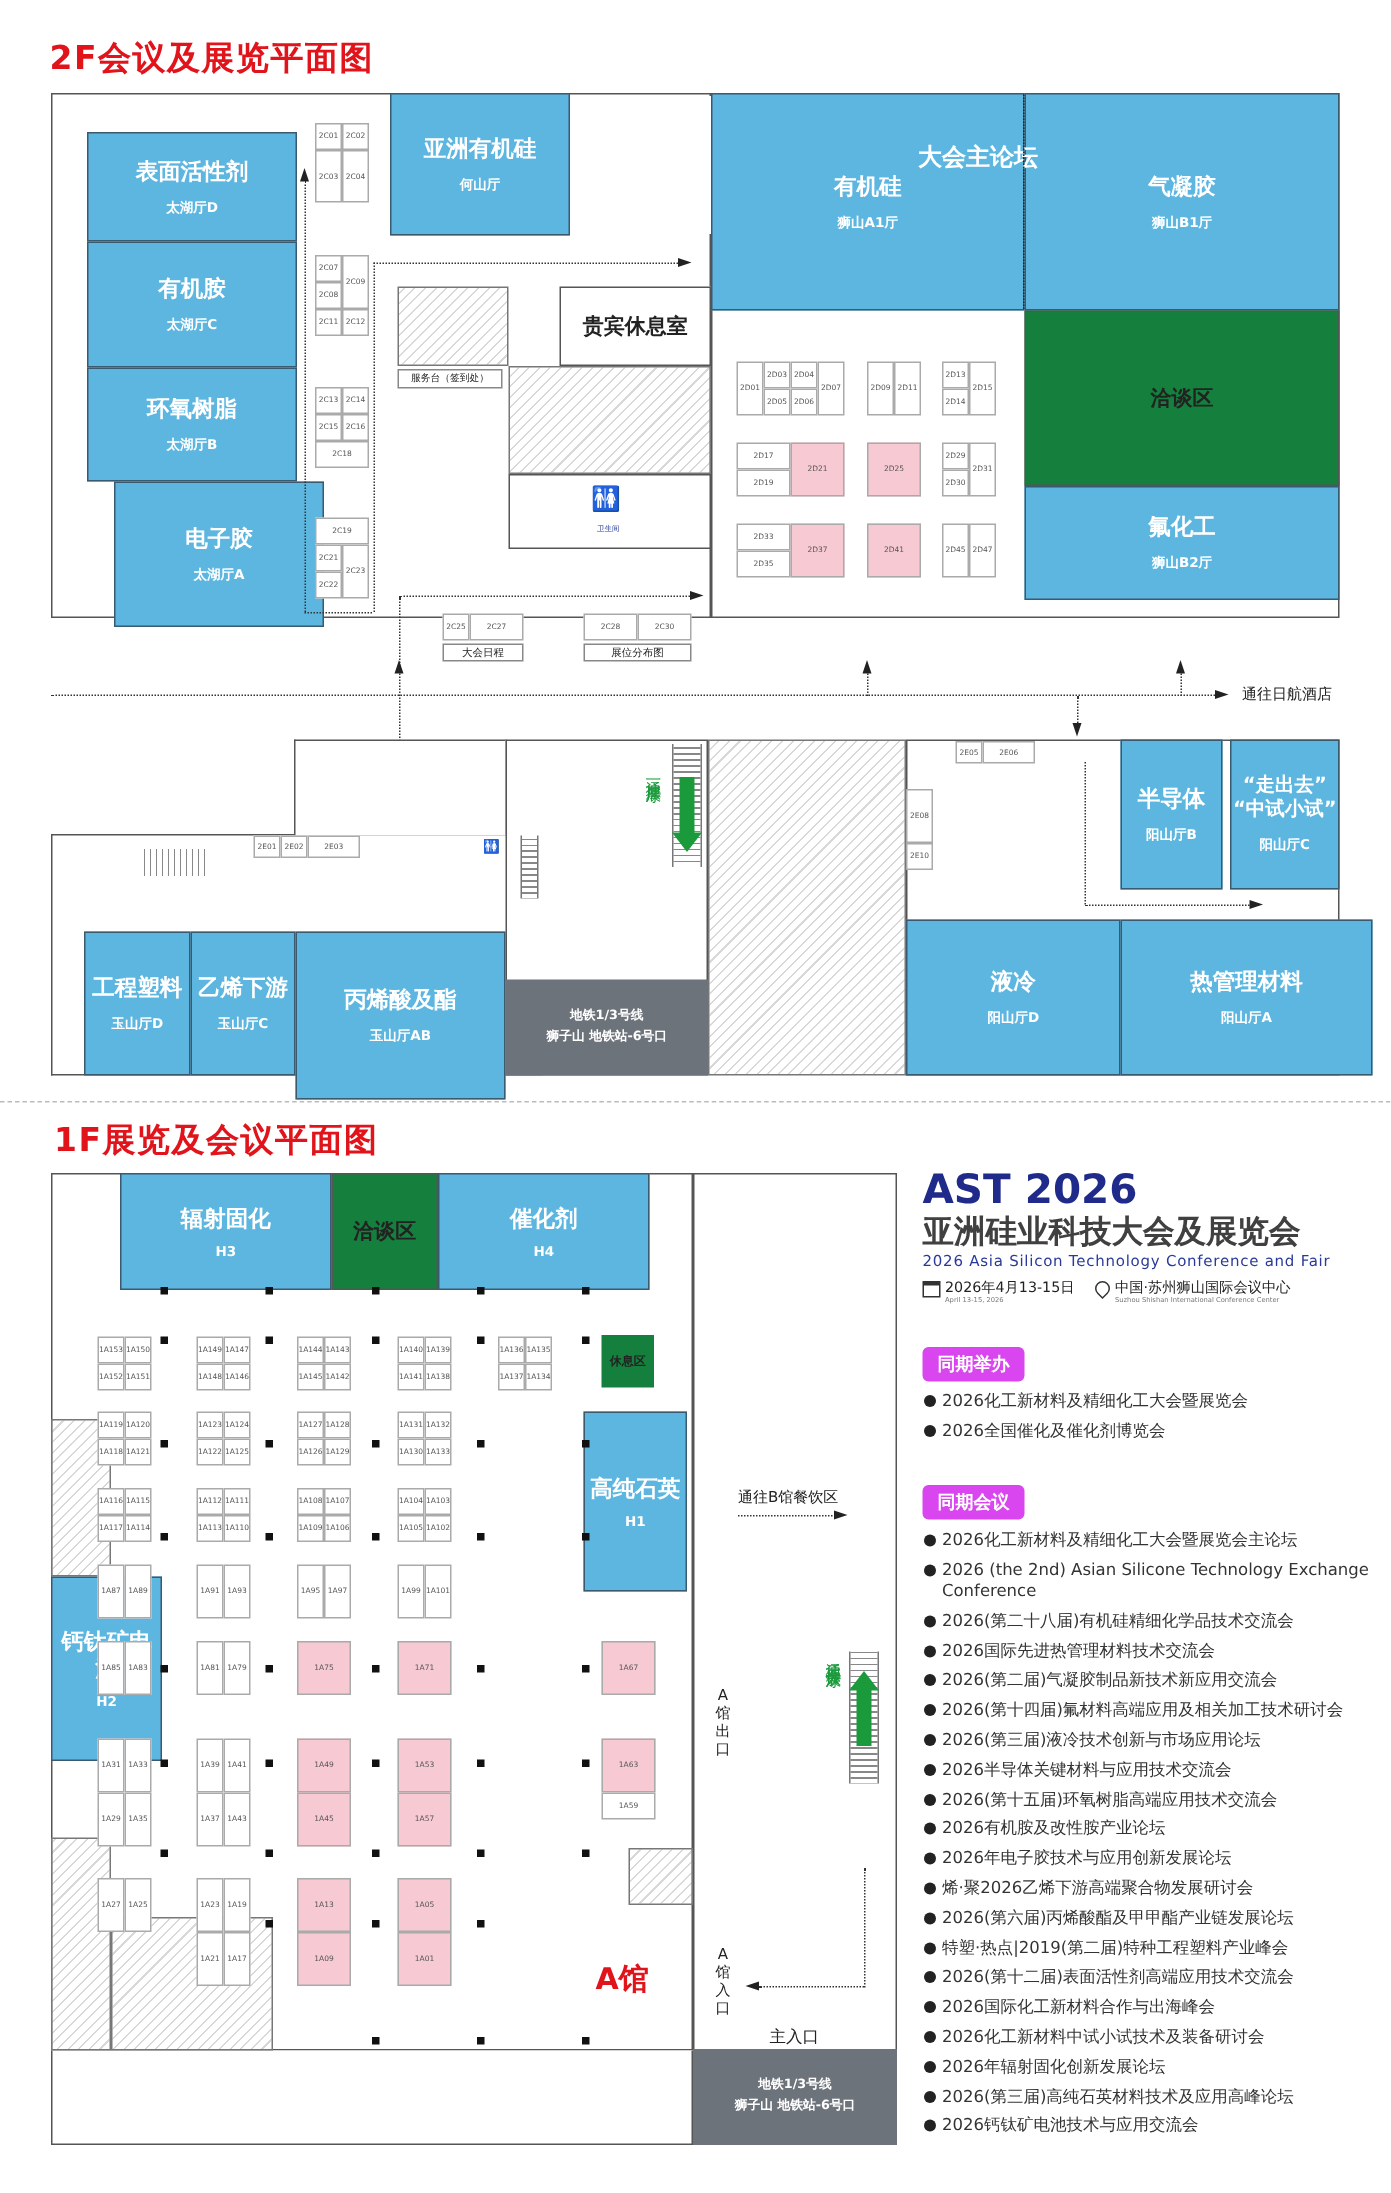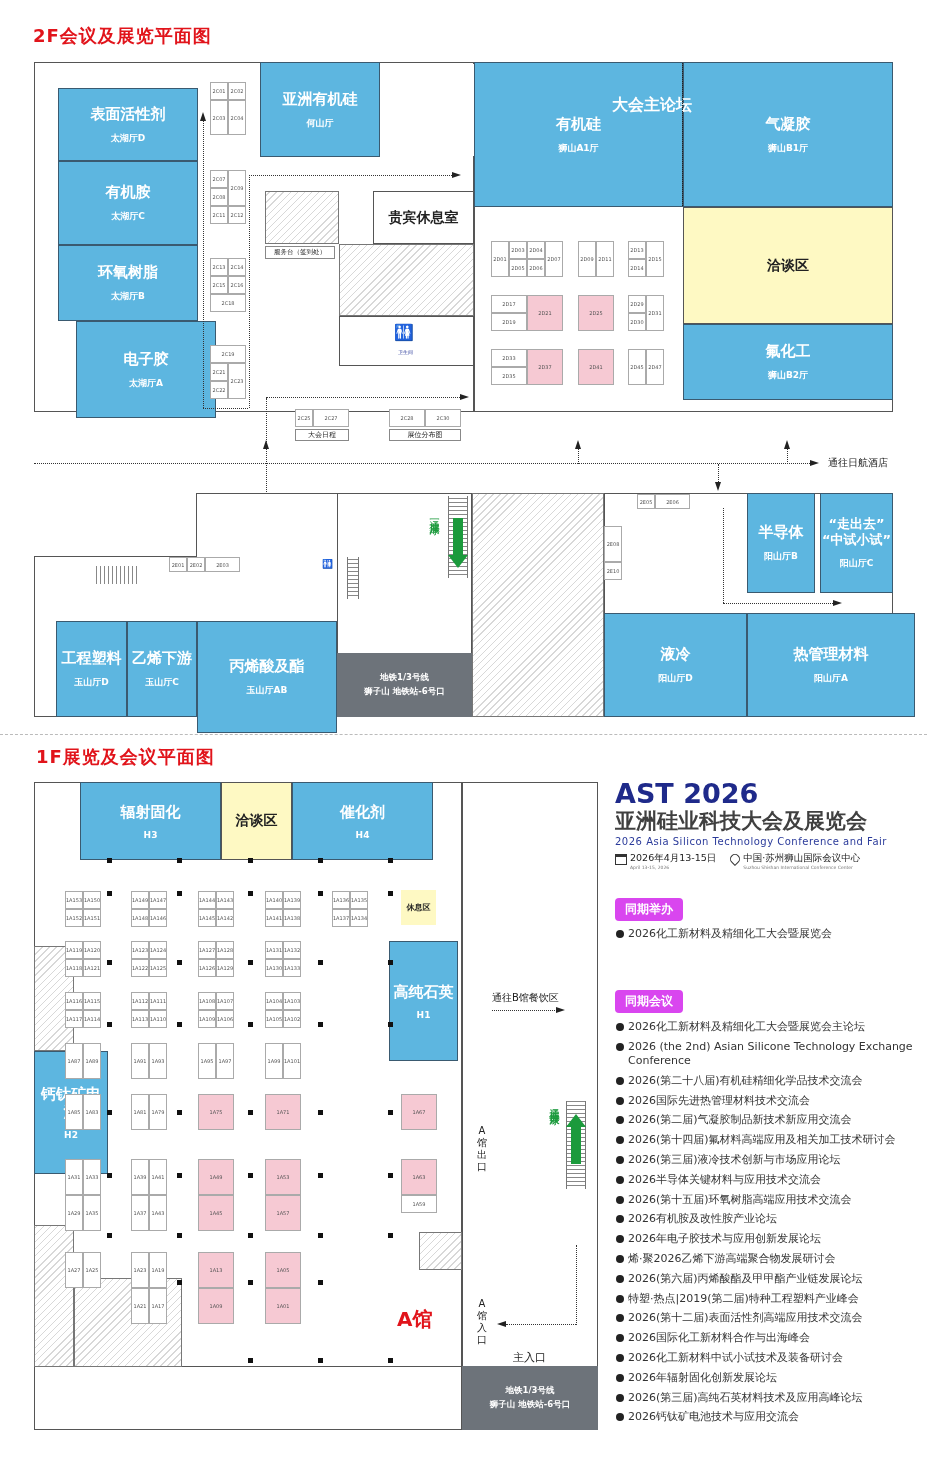--- a/index.html
+++ b/index.html
@@ -1,23 +1,23 @@
 <!DOCTYPE html>
 <html><head>
 <meta charset="utf-8">
 <style>
 *{box-sizing:border-box;margin:0;padding:0}
 body{width:927px;height:1462px;background:#fff;position:relative;font-family:"DejaVu Sans","Liberation Sans",sans-serif;overflow:hidden;color:#222}
 .abs{position:absolute}
-.title{position:absolute;color:#e1141b;font-weight:bold;font-size:18px;letter-spacing:1px}
+.title{position:absolute;color:#e1141b;font-weight:bold;font-size:22px;letter-spacing:1px}
 .wall{position:absolute;border:1.5px solid #555;background:#fff}
 .hall{position:absolute;background:#5db6e0;border:1.5px solid #3a5a70;color:#fff;display:flex;flex-direction:column;align-items:center;justify-content:center;text-align:center}
 .hall .n{font-weight:bold;font-size:15px;line-height:1.2}
 .hall .s{font-weight:bold;font-size:9px;margin-top:9px}
-.neg{position:absolute;background:#fef9c3;border:1.5px solid #555;display:flex;align-items:center;justify-content:center;font-size:14px;font-weight:bold;color:#222}
+.neg{position:absolute;background:#15803d;border:1.5px solid #555;display:flex;align-items:center;justify-content:center;font-size:14px;font-weight:bold;color:#222}
 .hatch{position:absolute;border:1.2px solid #777;background:repeating-linear-gradient(-45deg,#fff 0 4px,#d8d8d8 4px 5px)}
 .gray{position:absolute;background:#6d737a;color:#fff;display:flex;flex-direction:column;align-items:center;justify-content:center;font-size:8.5px;font-weight:bold;line-height:1.6;text-align:center}
 .booth{position:absolute;border:1px solid #aaa;background:#fff;font-size:5px;color:#555;display:flex;align-items:center;justify-content:center}
 .booth.pink{background:#f6c9d3}
 .dot{position:absolute;width:5px;height:5px;background:#111}
 .vd{position:absolute;border-left:1.5px dotted #333}
 .hd{position:absolute;border-top:1.5px dotted #333}
 .lbl{position:absolute;border:1px solid #888;font-size:7px;display:flex;align-items:center;justify-content:center;background:#fff}
 .green{position:absolute;color:#1b9a3c;font-size:10.5px;writing-mode:vertical-rl;letter-spacing:1px}
 .stairs{position:absolute;border-left:1px solid #777;border-right:1px solid #777;background:repeating-linear-gradient(0deg,#fff 0 3px,#888 3px 4px)}
@@ -709,20 +709,21 @@
           <div style="font-size:9.5px">中国·苏州狮山国际会议中心</div>
           <div style="font-size:4.5px;color:#777">Suzhou Shishan International Conference Center</div>
         </div>
     </div>
   </div>
 </div>
 <div class="side" style="top:898px">
   <span class="badge">同期举办</span>
   <ul class="list" style="margin-top:3px">
     <li>2026化工新材料及精细化工大会暨展览会</li>
+    <li>2026全国催化及催化剂博览会</li>
   </ul>
 </div>
 <div class="side" style="top:990px">
   <span class="badge">同期会议</span>
   <ul class="list" id="meetings" style="margin-top:4px">
       <li>2026化工新材料及精细化工大会暨展览会主论坛</li>
       <li style="line-height: 14px; padding: 3px 0px 3px 13px;">2026 (the 2nd) Asian Silicone Technology Exchange Conference</li>
       <li>2026(第二十八届)有机硅精细化学品技术交流会</li>
       <li>2026国际先进热管理材料技术交流会</li>
       <li>2026(第二届)气凝胶制品新技术新应用交流会</li>

